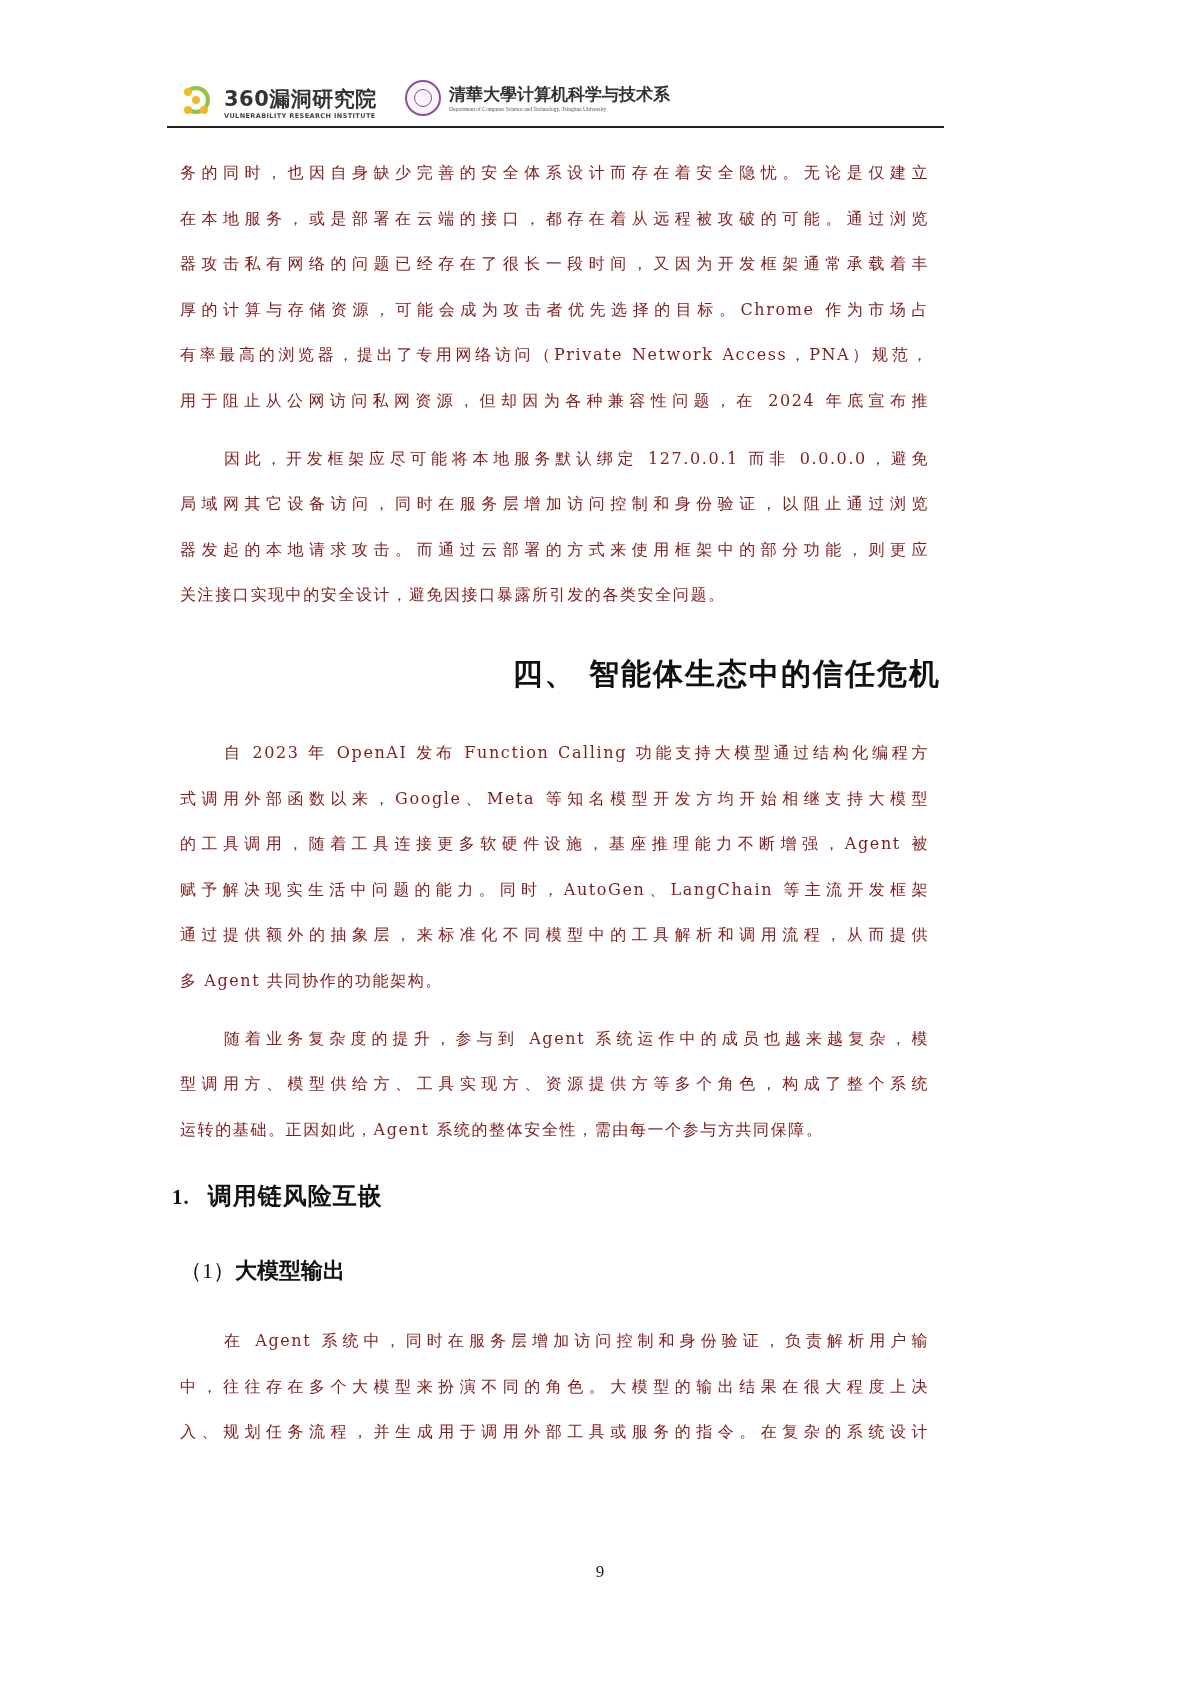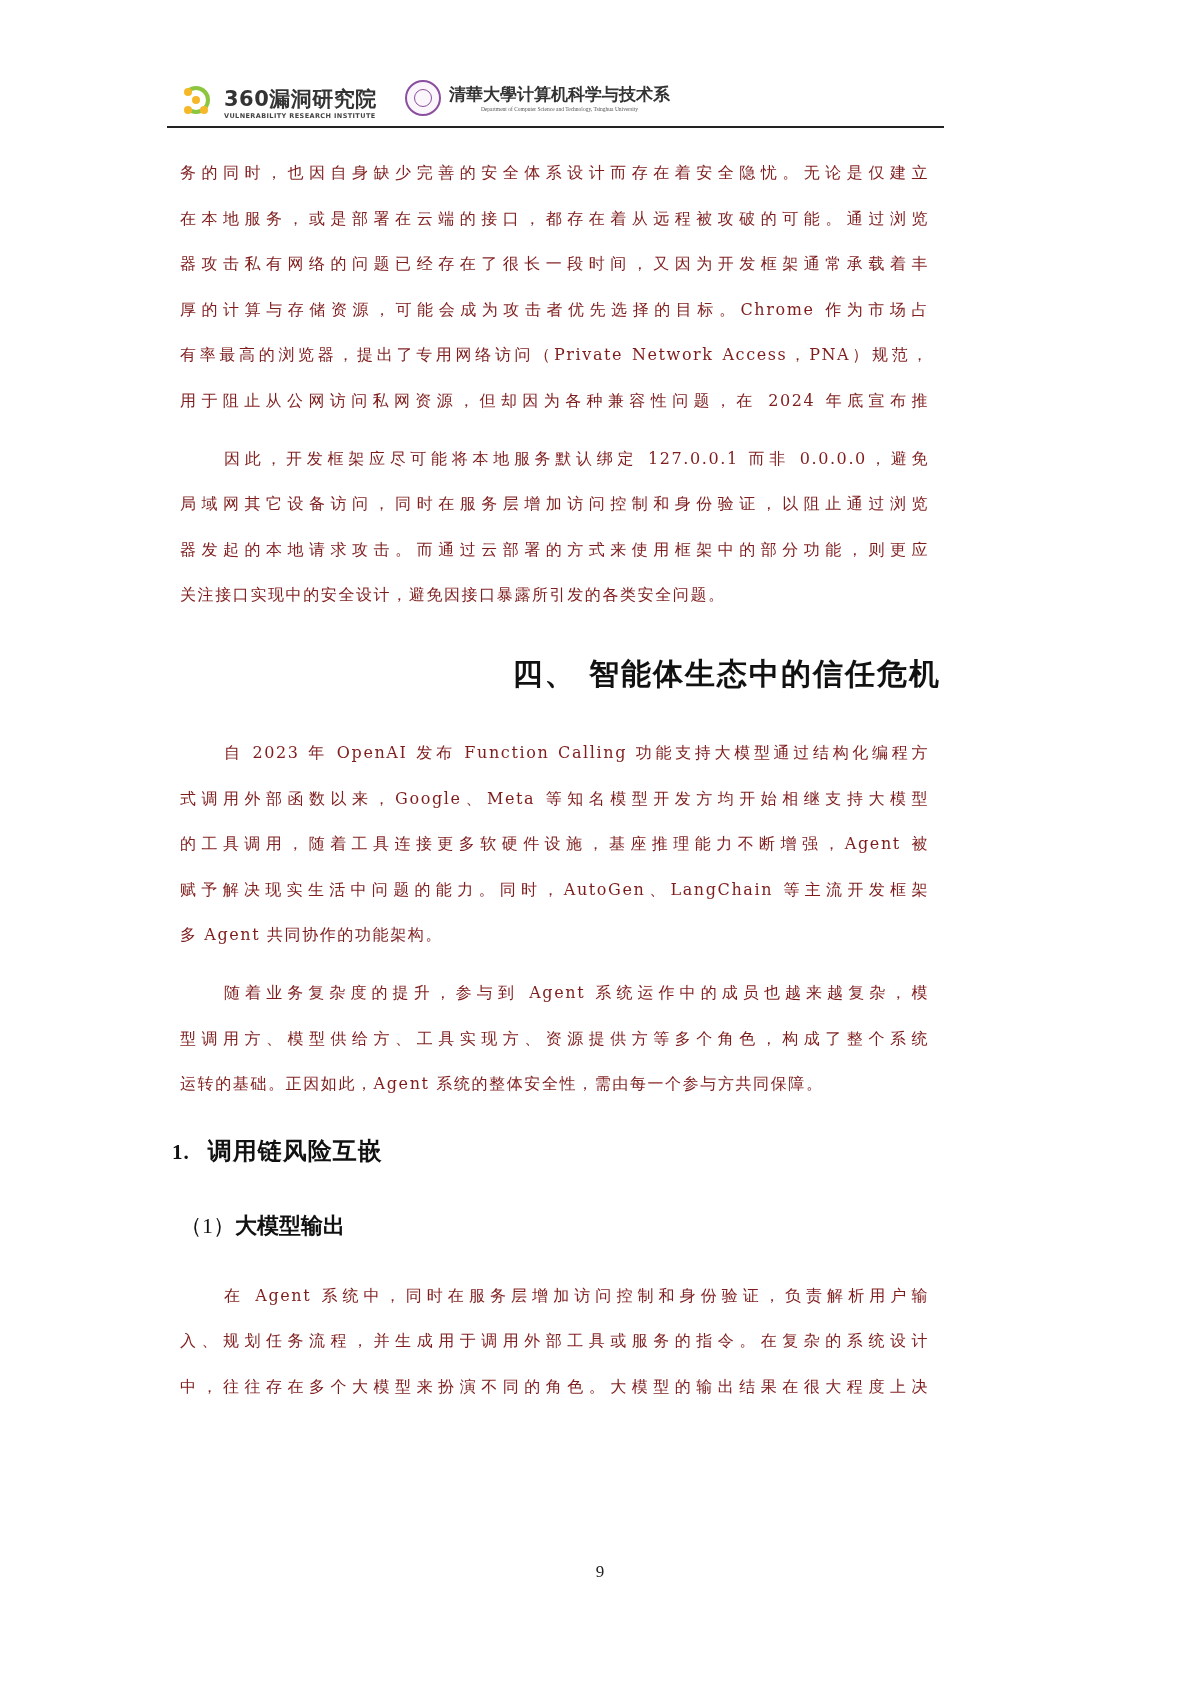--- a/index.html
+++ b/index.html
@@ -91,21 +91,20 @@
       left: 7px; top: 7px;
       width: 18px; height: 18px;
       border-radius: 50%;
       border: 1.5px solid #8a4f9e;
       box-sizing: border-box;
     }
     .thu-text {
       margin-left: 8px;
       display: flex;
       flex-direction: column;
-      align-items: center;
     }
     .thu-title {
       font-size: 17px;
       font-weight: bold;
       color: #333;
       line-height: 20px;
       font-family: "DejaVu Sans", sans-serif;
     }
     .thu-sub {
       font-size: 5.5px;
@@ -242,37 +241,38 @@
     <span class="line last">关注接口实现中的安全设计，避免因接口暴露所引发的各类安全问题。</span>
   </p>
 
   <h1 class="h1">四、 智能体生态中的信任危机</h1>
 
   <p class="para">
     <span class="line indent">自 2023 年 OpenAI 发布 Function Calling 功能支持大模型通过结构化编程方</span>
     <span class="line">式调用外部函数以来，Google、Meta 等知名模型开发方均开始相继支持大模型</span>
     <span class="line">的工具调用，随着工具连接更多软硬件设施，基座推理能力不断增强，Agent 被</span>
     <span class="line">赋予解决现实生活中问题的能力。同时，AutoGen、LangChain 等主流开发框架</span>
+    <span class="line">通过提供额外的抽象层，来标准化不同模型中的工具解析和调用流程，从而提供</span>
     <span class="line last">多 Agent 共同协作的功能架构。</span>
   </p>
 
   <p class="para">
     <span class="line indent">随着业务复杂度的提升，参与到 Agent 系统运作中的成员也越来越复杂，模</span>
     <span class="line">型调用方、模型供给方、工具实现方、资源提供方等多个角色，构成了整个系统</span>
     <span class="line last">运转的基础。正因如此，Agent 系统的整体安全性，需由每一个参与方共同保障。</span>
   </p>
 
   <h2 class="h2">
     <span class="num">1.</span><span>调用链风险互嵌</span>
   </h2>
 
   <h3 class="h3">
     <span class="num">（1）</span><span>大模型输出</span>
   </h3>
 
   <p class="para">
     <span class="line indent">在 Agent 系统中，同时在服务层增加访问控制和身份验证，负责解析用户输</span>
+    <span class="line">中，往往存在多个大模型来扮演不同的角色。大模型的输出结果在很大程度上决</span>
     <span class="line">入、规划任务流程，并生成用于调用外部工具或服务的指令。在复杂的系统设计</span>
-    <span class="line">中，往往存在多个大模型来扮演不同的角色。大模型的输出结果在很大程度上决</span>
   </p>
 </div>
 
 <div class="page-number">9</div>
 
 </body></html>

